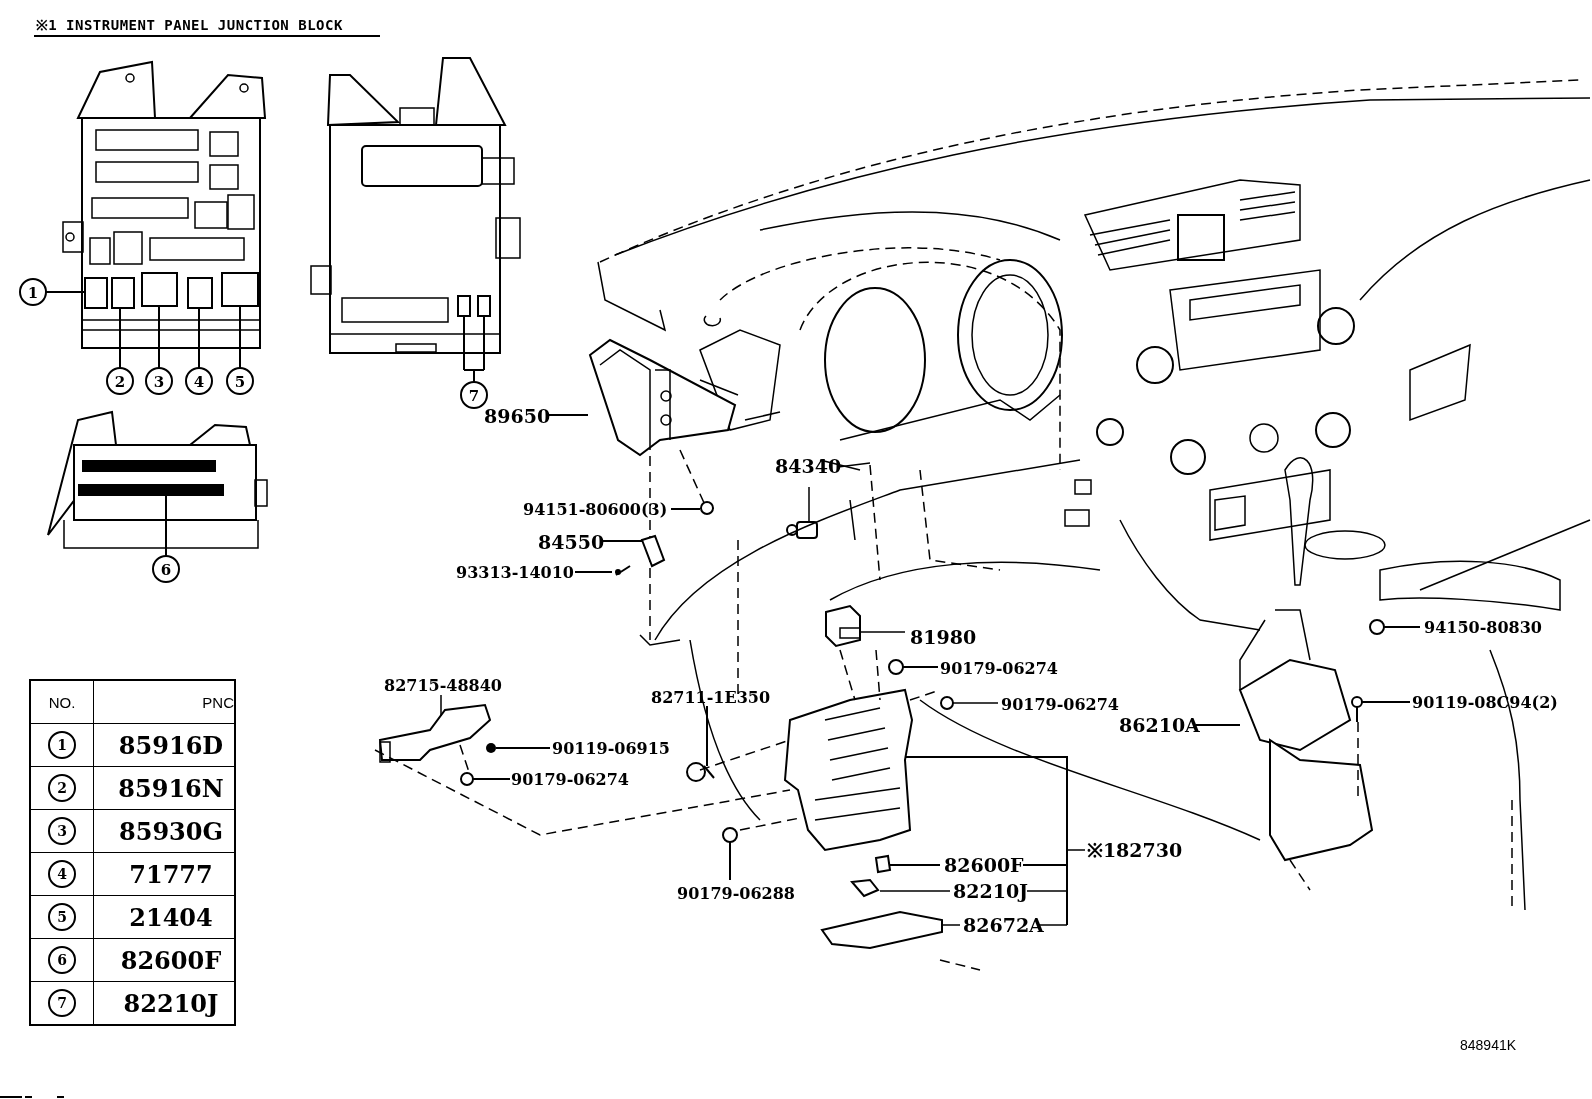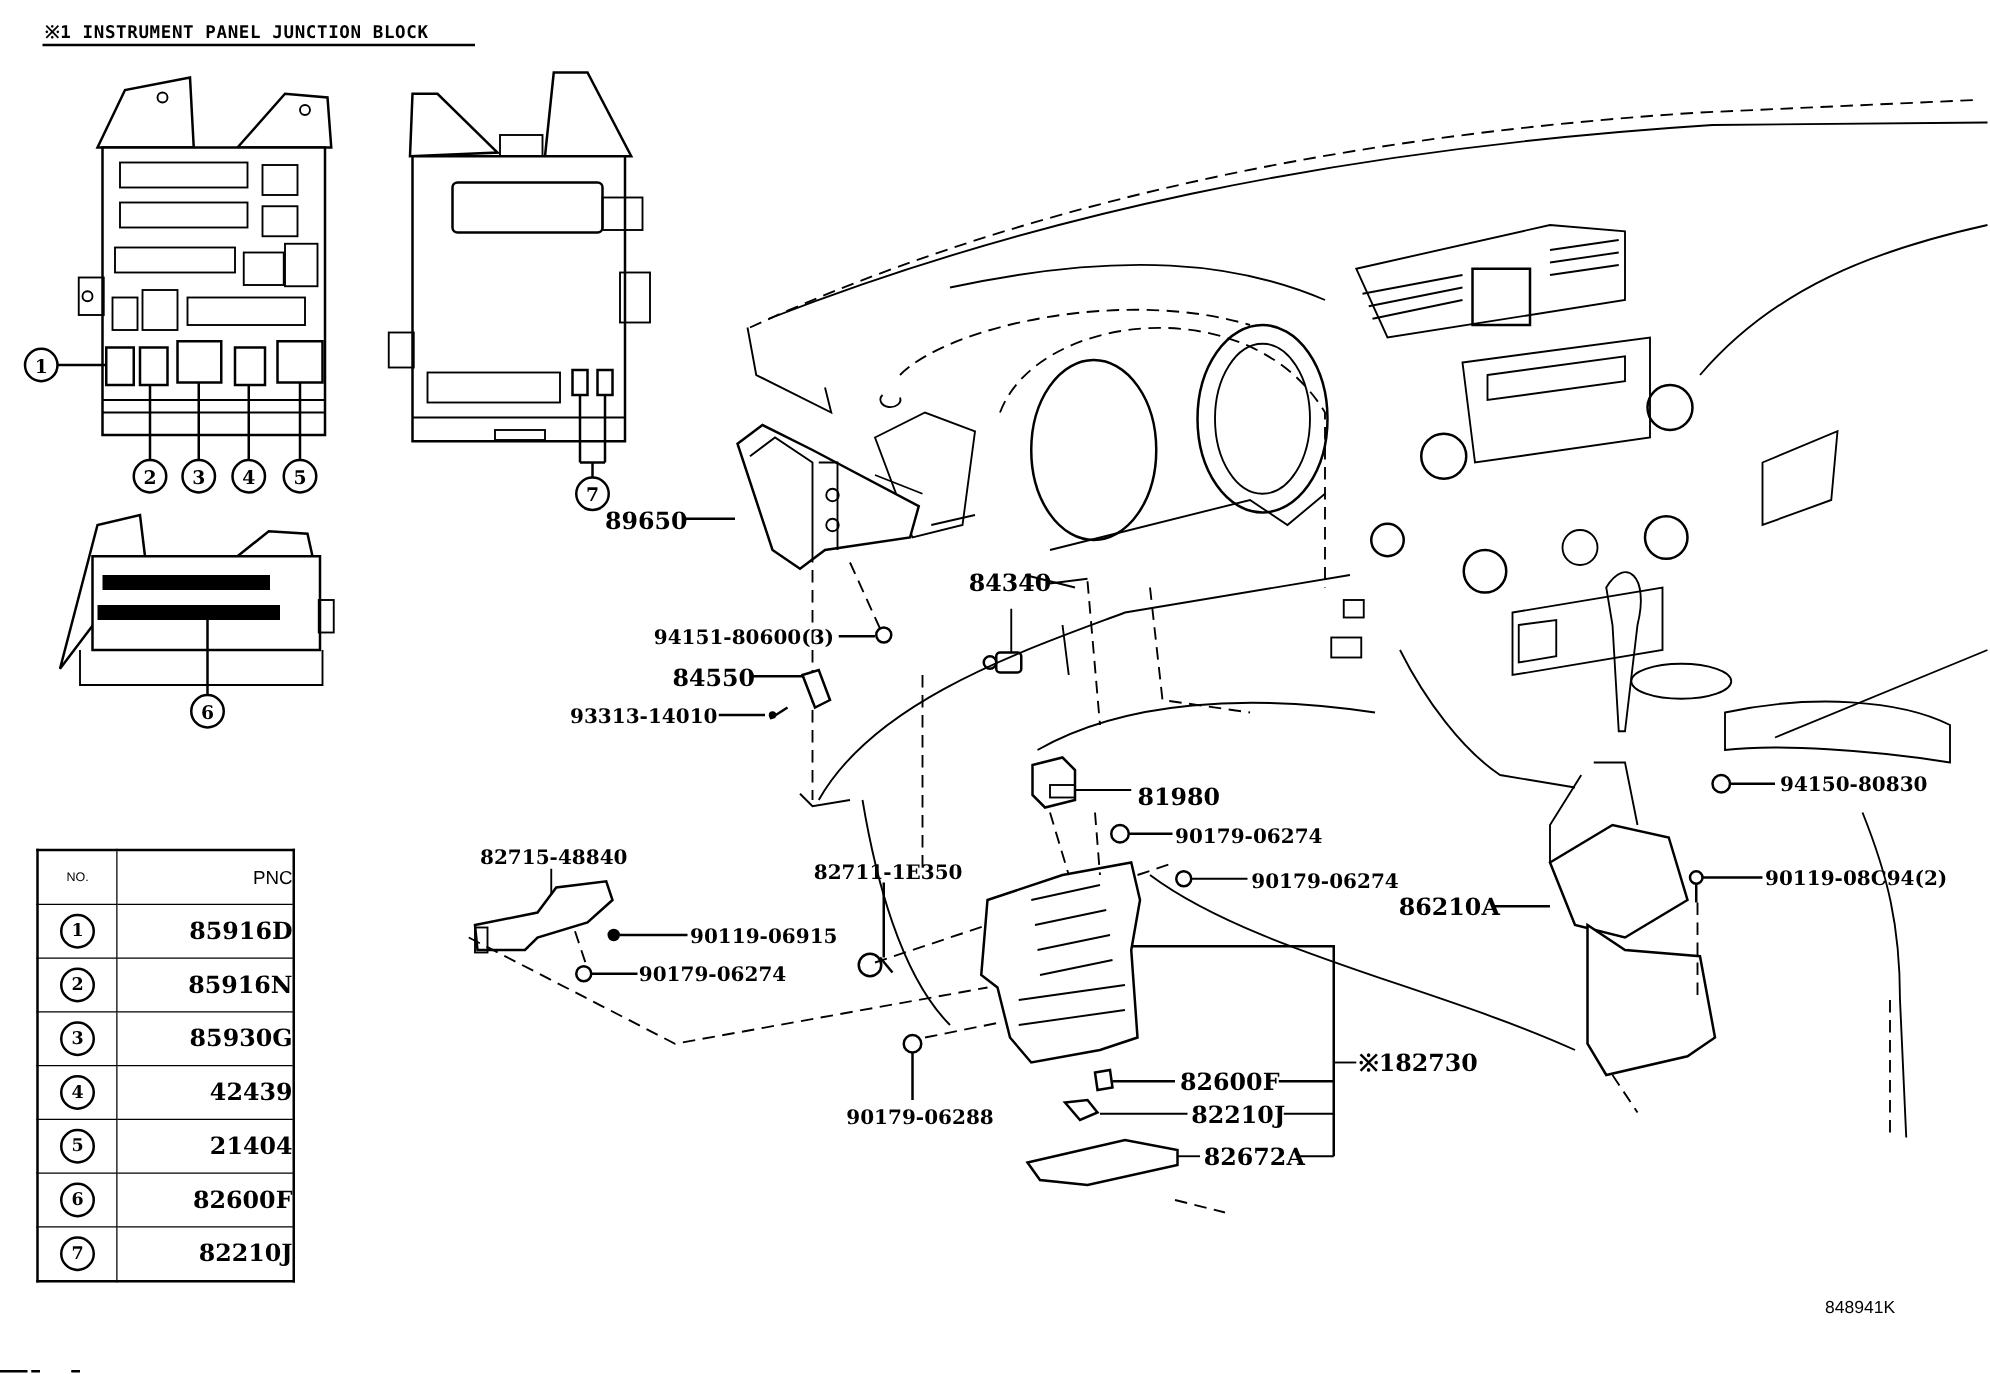--- a/index.html
+++ b/index.html
@@ -12,23 +12,23 @@
   .circ-num { font-family:"DejaVu Serif", serif; font-weight:bold; font-size:15px; fill:#000; }
   .ref { font-family:"Liberation Sans", sans-serif; font-size:14px; fill:#000; }
   .ln { stroke:#000; stroke-width:2; fill:none; }
   .thin { stroke:#000; stroke-width:1.5; fill:none; }
   .dash { stroke:#000; stroke-width:1.5; fill:none; stroke-dasharray:10 6; }
   .part { stroke:#000; stroke-width:2; fill:#fff; }
   .blk { fill:#000; }
   
   #pnc-table { position:absolute; left:29px; top:679px; border-collapse:collapse; border:2px solid #000; }
   #pnc-table td, #pnc-table th { border:1.5px solid #000; height:42px; padding:0; }
-  #pnc-table th { font-family:"Liberation Sans", sans-serif; font-weight:normal; font-size:10px; }
+  #pnc-table th { font-family:"Liberation Sans", sans-serif; font-weight:normal; font-size:15px; }
   #pnc-table .c-no { width:62px; text-align:center; }
-  #pnc-table .c-pnc { width:126px; text-align:right; padding-left:14px; font-family:"DejaVu Serif", serif; font-weight:bold; font-size:19px; }
+  #pnc-table .c-pnc { width:126px; text-align:center; padding-left:14px; font-family:"DejaVu Serif", serif; font-weight:bold; font-size:24px; }
   #pnc-table th.c-pnc { text-align:right; padding-left:0; font-family:"Liberation Sans", sans-serif; font-weight:normal; font-size:15px; }
   .circled { display:inline-block; width:24px; height:24px; border:2px solid #000; border-radius:50%; line-height:24px; text-align:center; font-family:"DejaVu Serif", serif; font-weight:bold; font-size:14px; }
 </style>
 </head>
 <body>
 
 <div id="stage">
 
 <svg width="1592" height="1099" viewBox="0 0 1592 1099">
 
@@ -346,21 +346,21 @@
     <tr>
       <td class="c-no"><span class="circled">2</span></td>
       <td class="c-pnc">85916N</td>
     </tr>
     <tr>
       <td class="c-no"><span class="circled">3</span></td>
       <td class="c-pnc">85930G</td>
     </tr>
     <tr>
       <td class="c-no"><span class="circled">4</span></td>
-      <td class="c-pnc">42439</td>
+      <td class="c-pnc">71777</td>
     </tr>
     <tr>
       <td class="c-no"><span class="circled">5</span></td>
       <td class="c-pnc">21404</td>
     </tr>
     <tr>
       <td class="c-no"><span class="circled">6</span></td>
       <td class="c-pnc">82600F</td>
     </tr>
     <tr>

